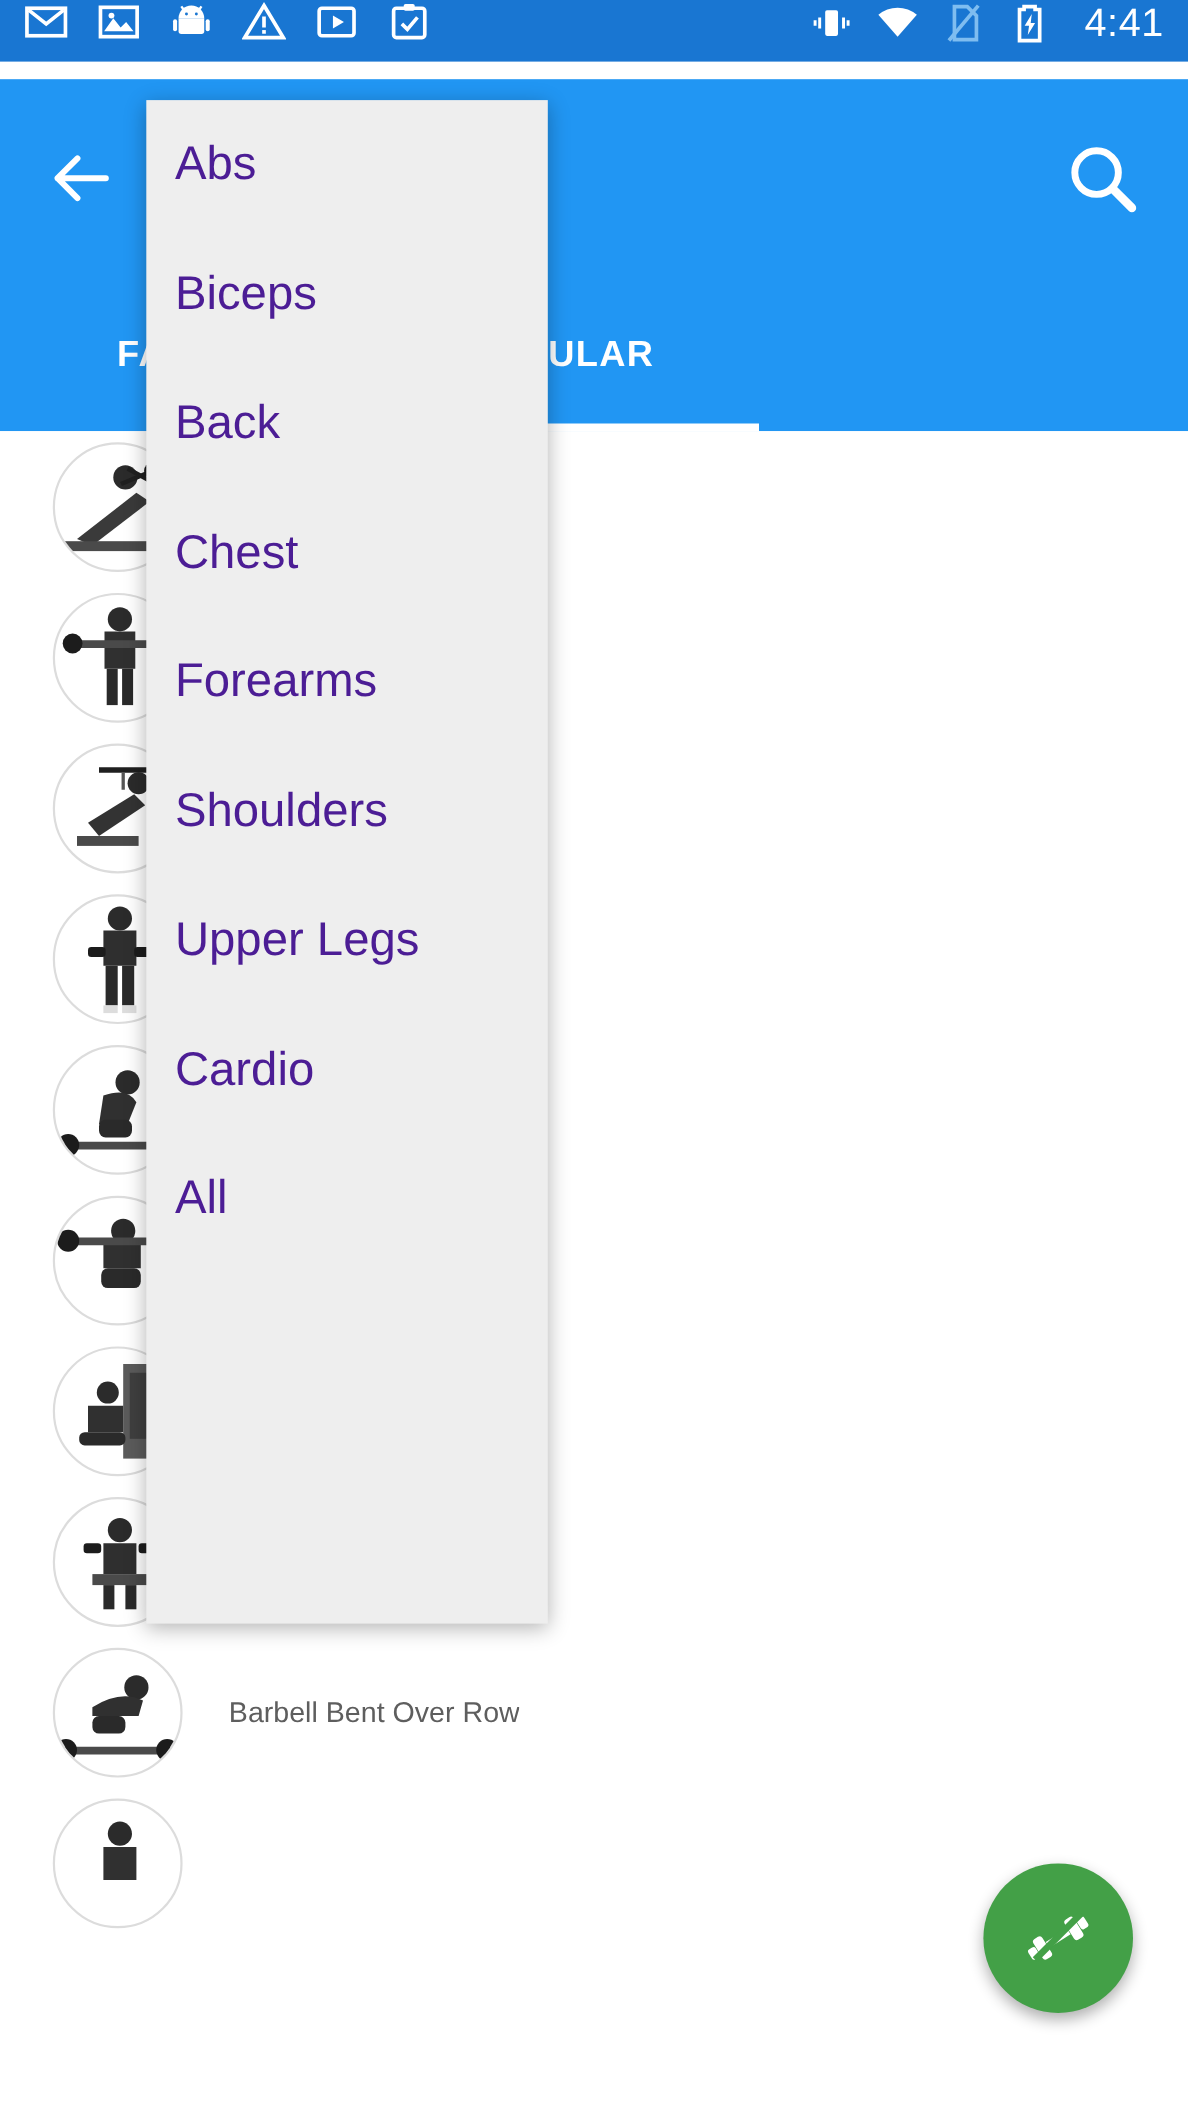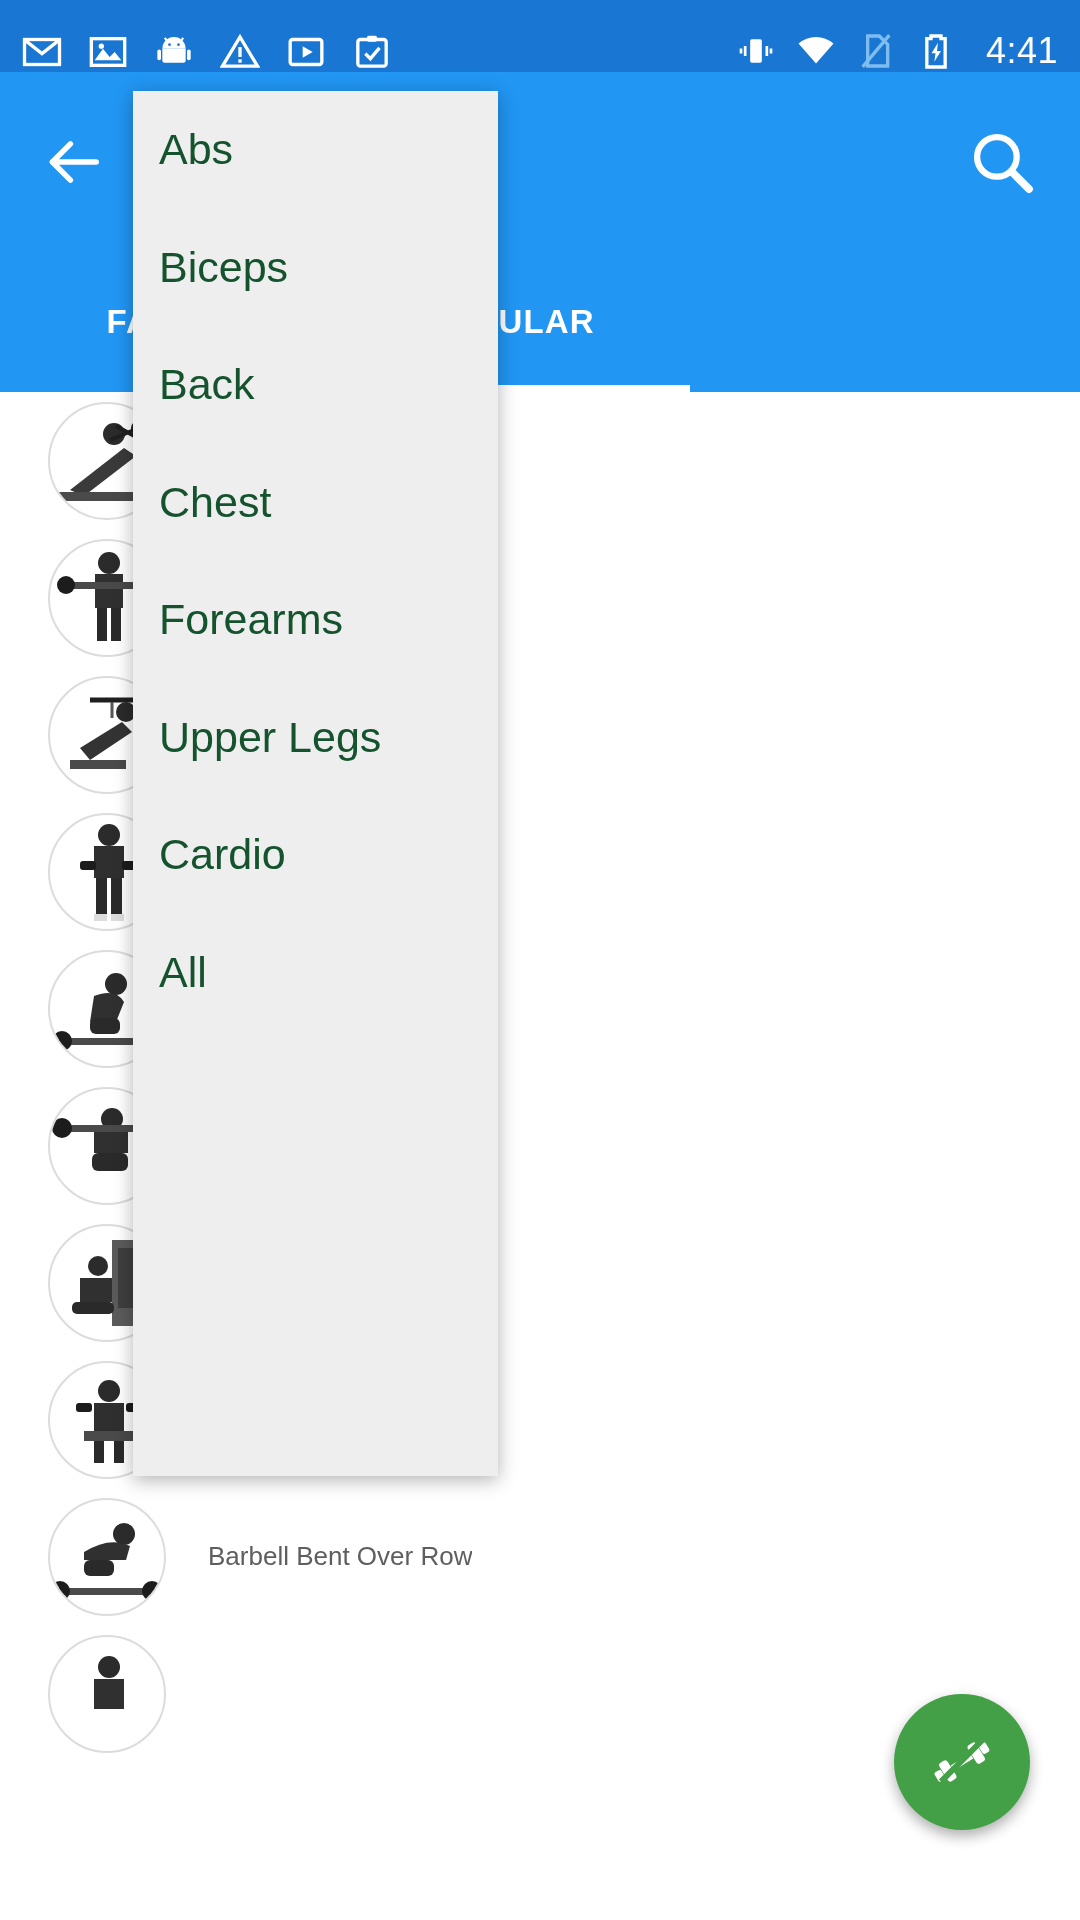--- a/index.html
+++ b/index.html
@@ -6,22 +6,22 @@
   html, body {
     width: 1080px; height: 1920px;
     background: #ffffff;
     font-family: "Liberation Sans", sans-serif;
     overflow: hidden;
   }
   #app { position: relative; width: 1080px; height: 1920px; background: #ffffff; }
 
   
   .statusbar {
-    position: absolute; top: 0; left: 0; width: 1080px; height: 72px;
-    background: #1976d2; display: flex; align-items: flex-end;
+    position: absolute; top: 0; left: 0; width: 1080px; height: 56px;
+    background: #1976d2; display: flex; align-items: flex-start;
     padding: 0 22px;
   }
   .status-left { display: flex; align-items: center; gap: 26px; flex: 1; }
   .status-right { display: flex; align-items: center; gap: 20px; }
   .status-time {
     color: #ffffff; font-size: 36px; font-weight: 500; margin-left: 10px;
     letter-spacing: 0.5px;
   }
   .sicon { width: 40px; height: 40px; display: block; }
 
@@ -85,21 +85,21 @@
   .menu {
     position: absolute; top: 91px; left: 133px;
     width: 365px; height: 1385px;
     background: #eeeeee;
     box-shadow: 0 4px 18px rgba(0,0,0,0.30);
     overflow: hidden;
   }
   .menu-item {
     height: 117.5px; display: flex; align-items: center;
     padding-left: 26px;
-    font-size: 43px; color: #14532d; font-weight: 400;
+    font-size: 43px; color: #4c1d95; font-weight: 400;
     white-space: nowrap;
   }
 </style>
 </head>
 <body>
 
 <div id="app">
 
   <div class="statusbar">
     <div class="status-left">
@@ -333,18 +333,19 @@
       <line x1="5" y1="18.5" x2="19" y2="4.5" stroke="#43a047" stroke-width="2"></line>
     </svg>
   </div>
 
   <div class="menu">
     <div class="menu-item">Abs</div>
     <div class="menu-item">Biceps</div>
     <div class="menu-item">Back</div>
     <div class="menu-item">Chest</div>
     <div class="menu-item">Forearms</div>
+    <div class="menu-item">Shoulders</div>
     <div class="menu-item">Upper Legs</div>
     <div class="menu-item">Cardio</div>
     <div class="menu-item">All</div>
   </div>
 
 </div>
 
 </body></html>

